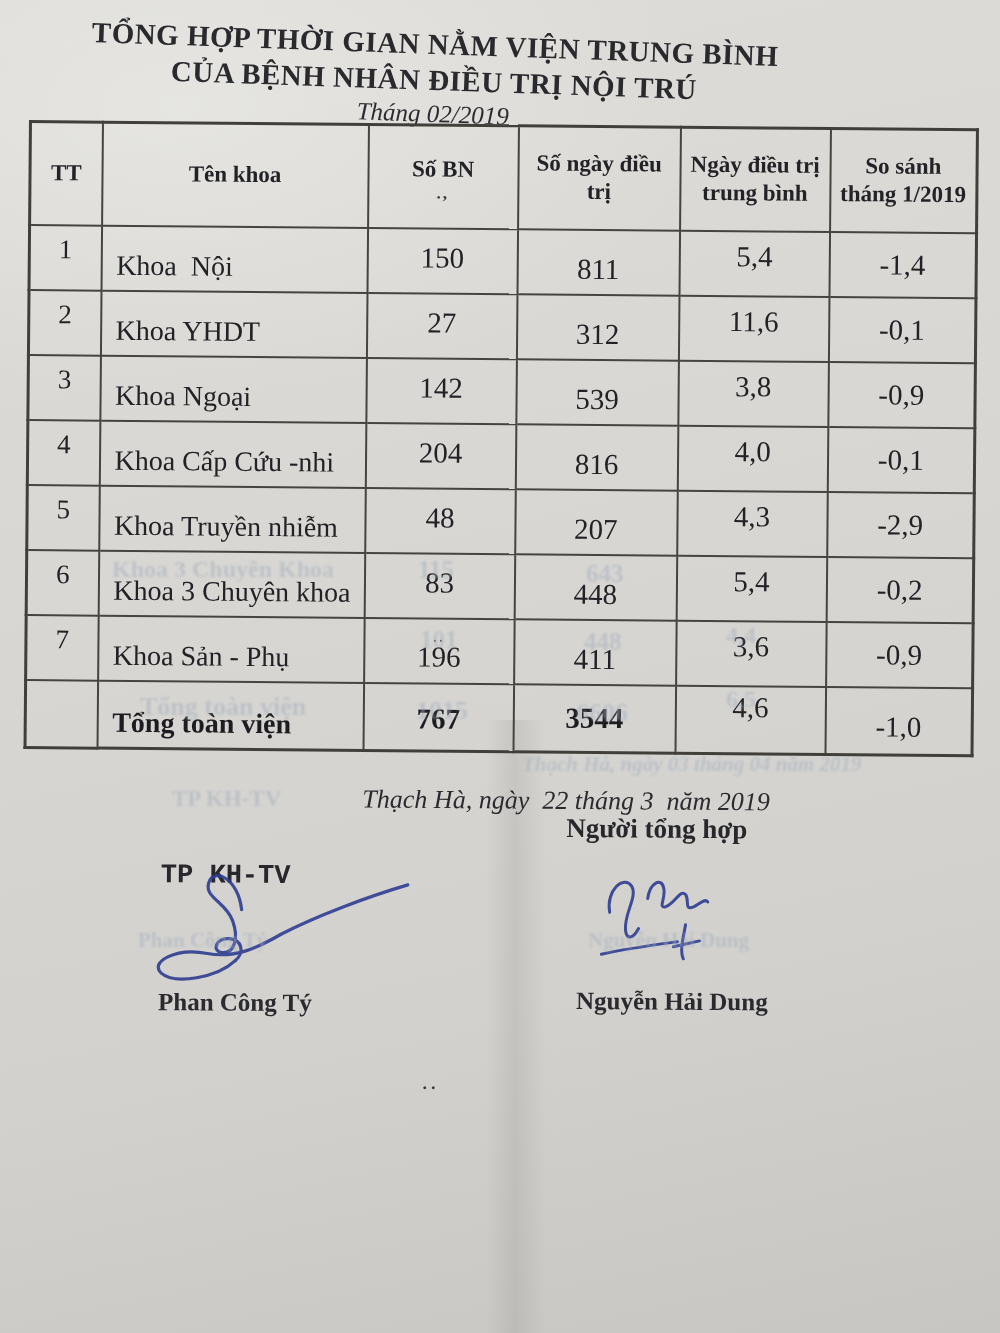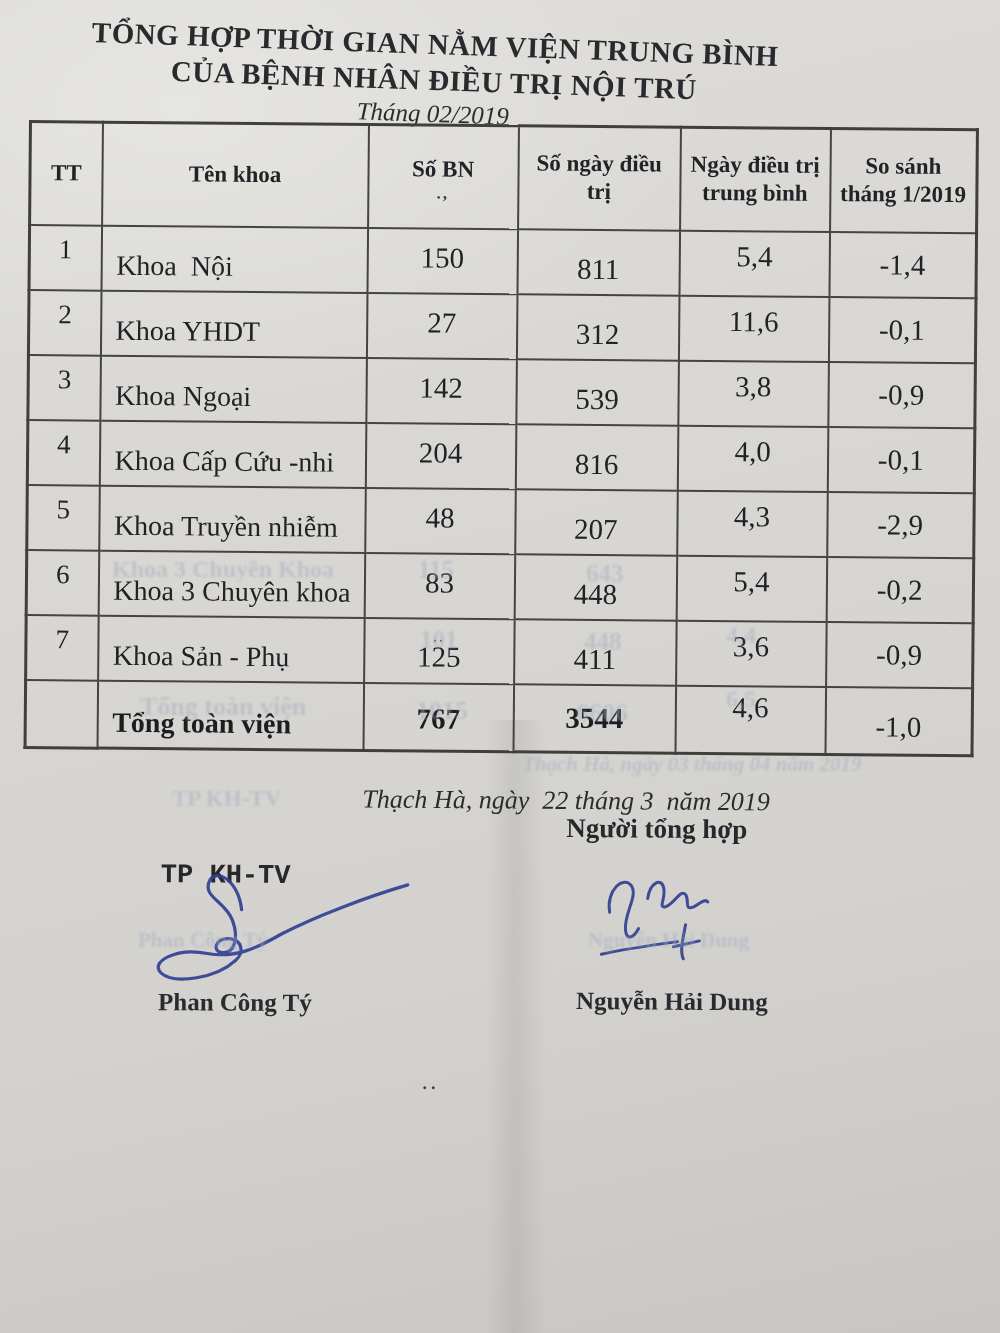--- a/index.html
+++ b/index.html
@@ -151,21 +151,21 @@
           <td class="c-bn">83</td>
           <td class="c-ngay">448</td>
           <td class="c-tb">5,4</td>
           <td class="c-ss">-0,2</td>
         </tr>
         <tr>
           <td class="c-tt">7</td>
           <td class="c-name">Khoa Sản - Phụ</td>
           <td class="c-bn">
             <span class="cell-mark">..</span>
-            <span>125</span>
+            <span>196</span>
           </td>
           <td class="c-ngay">411</td>
           <td class="c-tb">3,6</td>
           <td class="c-ss">-0,9</td>
         </tr>
         <tr class="row-total">
           <td class="c-tt"></td>
           <td class="c-name">Tổng toàn viện</td>
           <td class="c-bn">767</td>
           <td class="c-ngay">3544</td>

